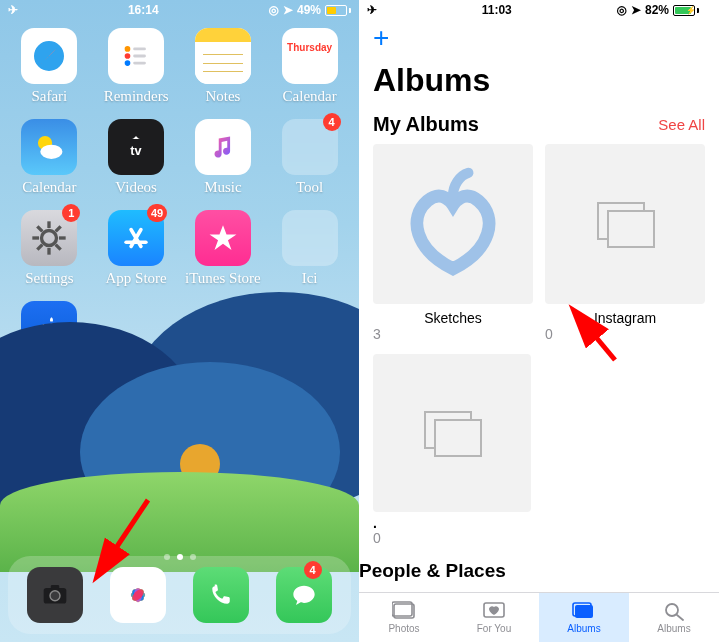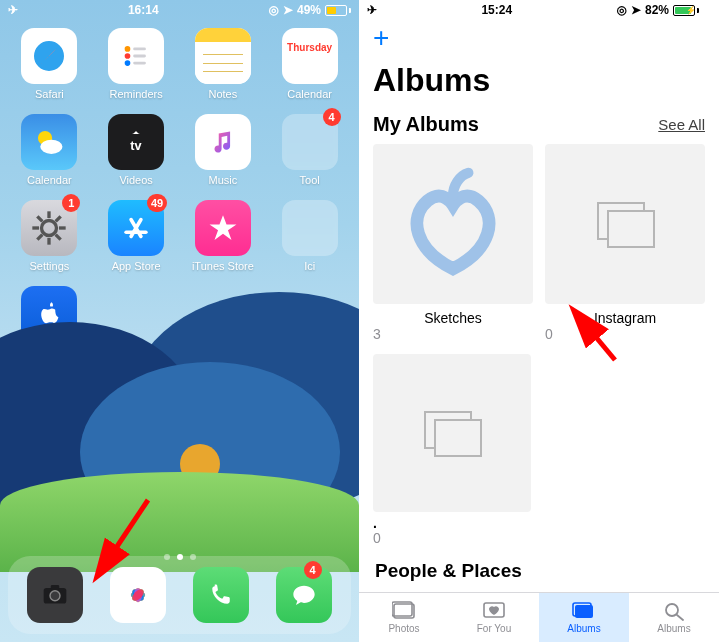--- a/index.html
+++ b/index.html
@@ -15,21 +15,21 @@
   .battery { display:inline-flex; align-items:center; gap:2px;}
   .batt-body { width:22px; height:11px; border:1px solid currentColor; border-radius:2px; position:relative; display:inline-block;}
   .batt-fill { position:absolute; left:1px; top:1px; bottom:1px; border-radius:1px; }
   .batt-cap { width:2px; height:5px; background: currentColor; border-radius:0 1px 1px 0; display:inline-block;}
   .left .batt-fill { width:45%; background:#ffcc00; }
   .right .batt-fill { width:80%; background:#34c759; }
   
   .grid { padding: 10px 6px 0; display:grid; grid-template-columns: repeat(4,1fr); row-gap: 14px; justify-items:center; }
   .app { width: 82px; display:flex; flex-direction:column; align-items:center; gap:4px; position:relative;}
   .app .icon { width:56px; height:56px; border-radius:13px; display:flex; align-items:center; justify-content:center; font-size:26px; color:#fff;}
-  .app .label { font-size:11px; color:#fff; text-align:right; text-shadow:0 1px 2px rgba(0,0,0,.25); white-space:nowrap;}
+  .app .label { font-size:15px; color:#fff; text-align:right; text-shadow:0 1px 2px rgba(0,0,0,.25); white-space:nowrap;font-family:Liberation Serif, serif;}
   .badge { position:absolute; top:-6px; right:10px; min-width:18px; height:18px; padding:0 4px; border-radius:9px; background:#ff3b30; color:#fff; font-size:11px; font-weight:700; display:flex; align-items:center; justify-content:center;}
   
   .bg-white { background:#fff; color:#333; }
   .bg-black { background:#1c1c1e; }
   .bg-grad-blue { background: linear-gradient(180deg,#3a8ee6,#5ac8fa); }
   .bg-grey { background: linear-gradient(180deg,#d9d9de,#b8b8bf); color:#555;}
   .bg-green { background: linear-gradient(180deg,#5ddc76,#34c759); }
   .bg-pink { background: linear-gradient(180deg,#ff4fa3,#ff2d92); }
   .bg-folder { background: rgba(255,255,255,.28); backdrop-filter: blur(2px); display:grid; grid-template-columns:repeat(3,1fr); grid-template-rows:repeat(3,1fr); gap:3px; padding:6px;}
   .dot { background: rgba(0,0,0,.25); border-radius:3px; }
@@ -56,36 +56,36 @@
   .dock .app { width:auto; }
   
   .arrow { position:absolute; pointer-events:none; }
   .arrow svg { display:block; }
   
   .r-header { padding: 6px 14px 2px; }
   .plus { color:#007aff; font-size:28px; font-weight:300; line-height:1;}
   .r-title { font-size:32px; font-weight:800; padding: 8px 14px 10px; }
   .section-head { display:flex; align-items:center; justify-content:space-between; padding: 4px 14px 8px;}
   .section-head h2 { font-size:20px; font-weight:700;}
-  .seeall { color:#404040; font-size:15px; text-decoration:underline;}
+  .seeall { color:#ef4444; font-size:15px; }
   .albums { padding: 0 14px; display:grid; grid-template-columns: repeat(2, 1fr); gap:12px 12px;}
   .album {}
   .thumb { width:100%; aspect-ratio:1/1; border-radius:4px; background:#f2f2f2; display:flex; align-items:center; justify-content:center;}
   .thumb.sketch svg { width:80%; height:80%; }
   .stack { width:56px; height:44px; position:relative;}
   .stack::before, .stack::after { content:""; position:absolute; border:2px solid #b6b6b6; background:#f2f2f2;}
   .stack::before { width:44px; height:34px; left:0; top:0; }
   .stack::after  { width:44px; height:34px; left:10px; top:8px; }
   .al-name { font-size:14px; margin-top:6px;text-align:center;}
   .al-count { font-size:14px; color:#8e8e93;}
   .third-row { padding: 12px 14px 0; }
   .third-row .thumb { width:158px; }
   
   .tiny-dot { padding: 4px 14px 0; font-size:14px; font-weight:700; line-height:1;}
-  .people { padding: 14px 16px 6px; }
+  .people { padding: 14px 0 6px; }
   .people h2 { font-size:19px; font-weight:800;}
   .tabbar { height:50px; border-top:1px solid #d8d8dc; display:flex; margin-top:auto;}
   .tab { flex:1; display:flex; flex-direction:column; align-items:center; justify-content:center; gap:2px; font-size:10px; color:#8e8e93;}
   .tab.active { background:#d9ecff; color:#0a5fff;}
   .tab svg { width:24px; height:20px; }
 </style>
 </head>
 <body>
 
 <div class="phone left">
@@ -339,21 +339,21 @@
         <line x1="70" y1="10" x2="20" y2="85" stroke="#ff0000" stroke-width="5" marker-end="url(#ah1)"></line>
       </svg>
   </div>
 </div>
 
 <div class="phone right">
   <div class="status">
     <div class="l">
         <span>✈</span>
       </div>
-    <div>15:24</div>
+    <div>11:03</div>
     <div class="r">
       <span>◎</span>
       <span>➤</span>
       <span>82%</span>
       <span class="battery">
         <span class="batt-body">
             <span class="batt-fill"></span>
           </span>
           <span class="batt-cap"></span>
         <span style="position:relative;left:-15px;color:#fff;font-size:8px">⚡</span>

